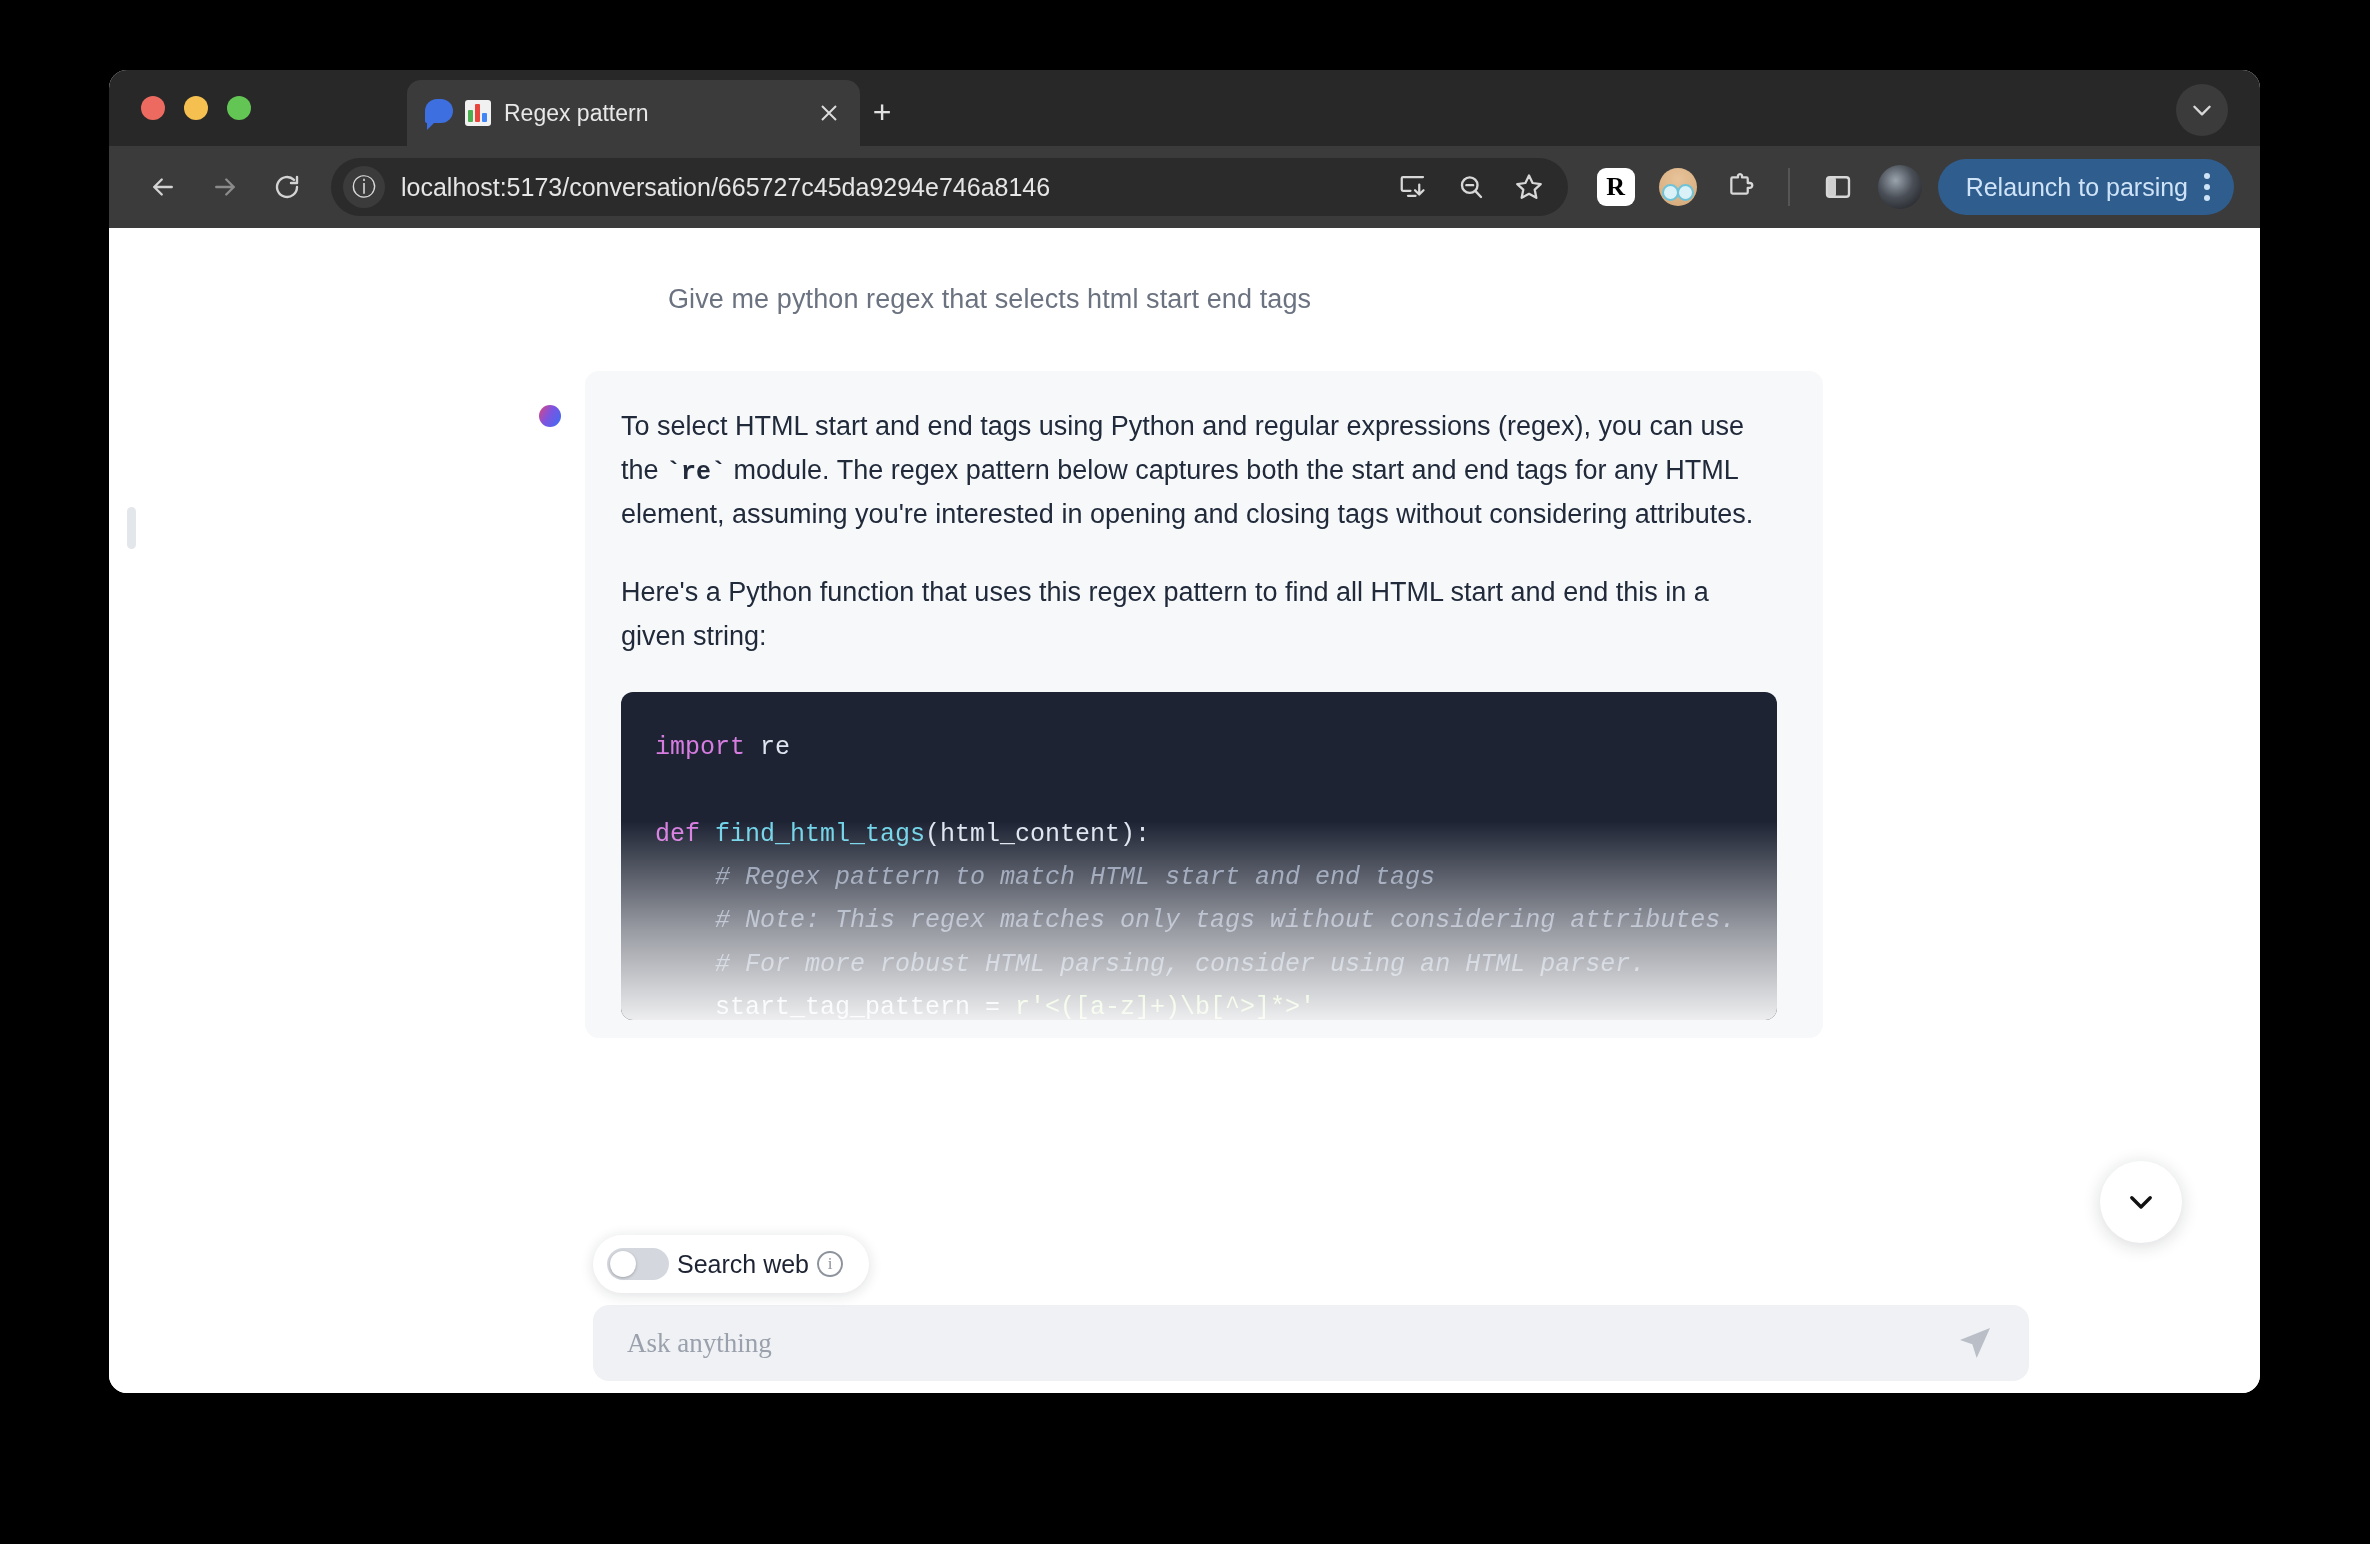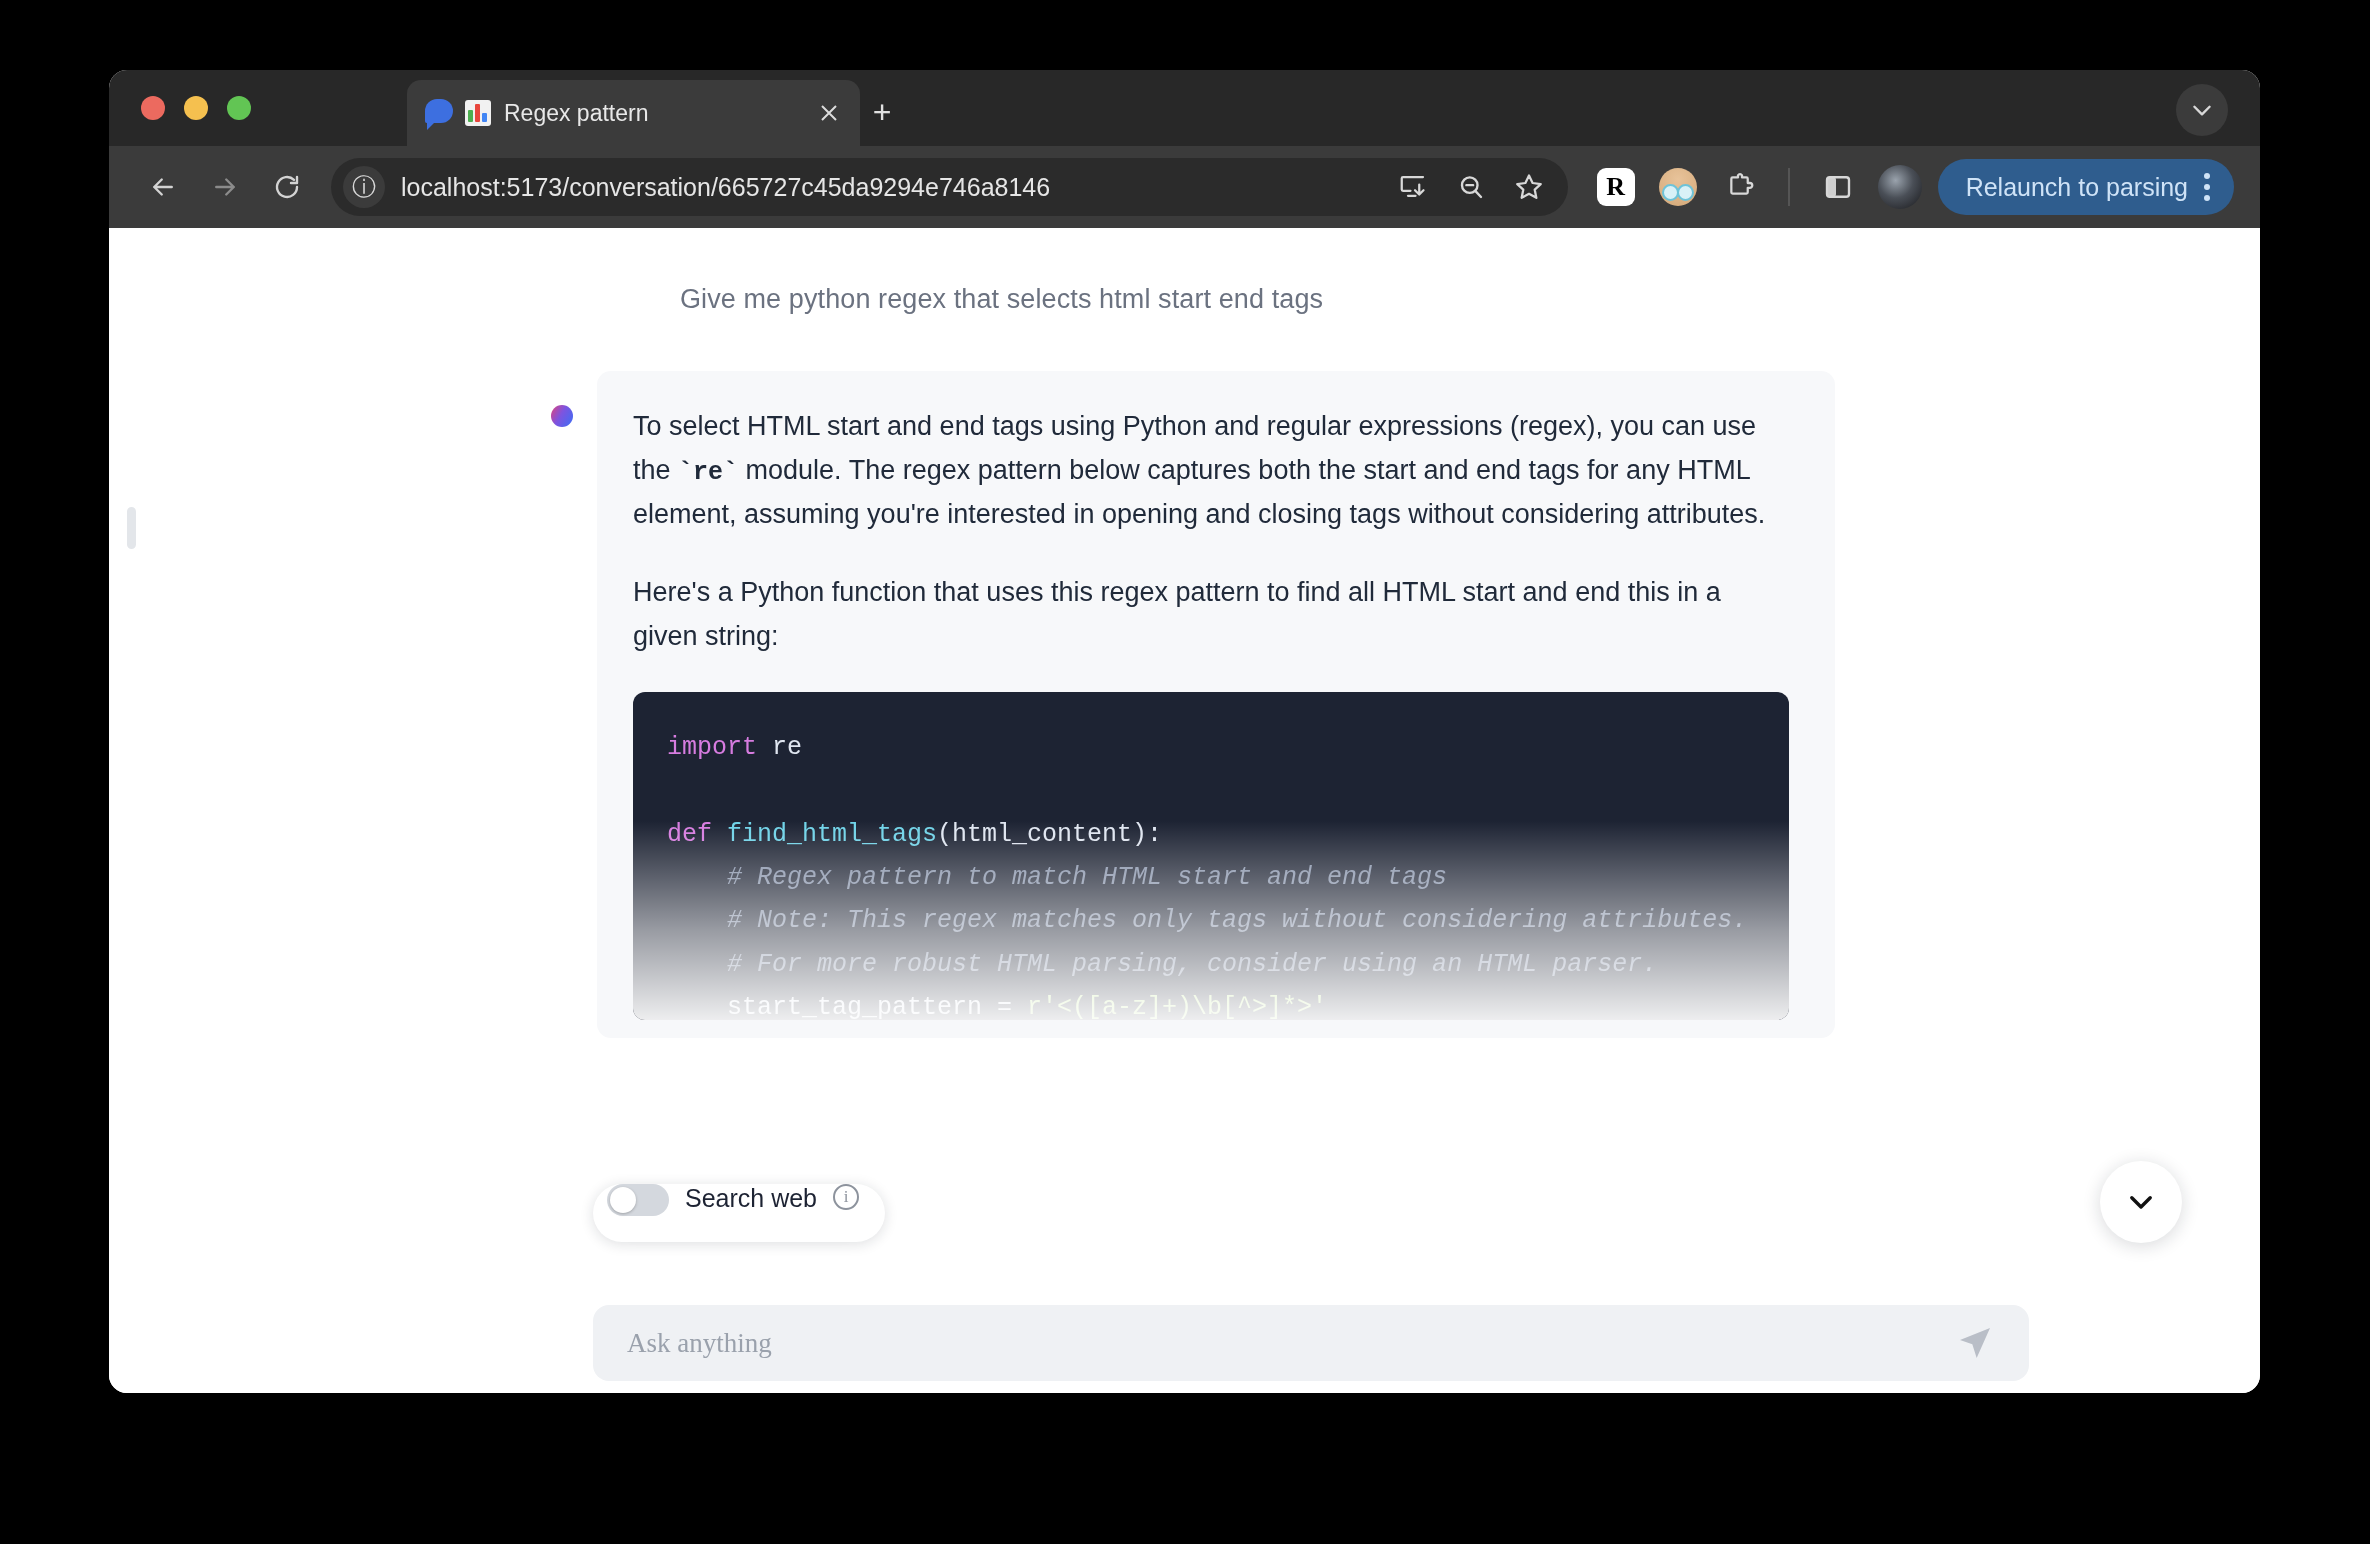--- a/index.html
+++ b/index.html
@@ -218,21 +218,21 @@
   .sidebar-handle {
     position: absolute;
     left: 18px; top: 279px;
     width: 9px; height: 42px;
     border-radius: 5px;
     background: #e3e6ea;
   }
 
   .content-col {
     position: absolute;
-    left: 442px;
+    left: 430px;
     top: 0;
     width: 1284px;
   }
 
   .user-msg {
     color: #6b7280;
     font-size: 27px;
     padding: 56px 0 0 129px;
     letter-spacing: 0.1px;
   }
@@ -293,27 +293,28 @@
     left: 0; right: 0; bottom: 0;
     height: 199px;
     background: linear-gradient(to bottom, rgba(255,255,255,0) 0%, rgba(255,255,255,.55) 55%, rgba(255,255,255,.92) 100%);
     pointer-events: none;
   }
 
   
   .search-web-pill {
     position: absolute;
     left: 484px;
-    top: 956px;
+    top: 1007px;
     height: 58px;
     background: #ffffff;
     border-radius: 29px;
     display: flex;
+    align-items: center;
     padding: 0 26px 0 14px;
-    gap: 16px;
+    gap: 8px;
     box-shadow: 0 2px 14px rgba(20,25,40,.14);
     z-index: 5;
   }
   .toggle {
     width: 62px; height: 32px; border-radius: 16px;
     background: #d4d8de; position: relative; flex: none;
   }
   .toggle .knob {
     position: absolute; left: 3px; top: 3px;
     width: 26px;height:26px;border-radius:50%;background:#fff;

